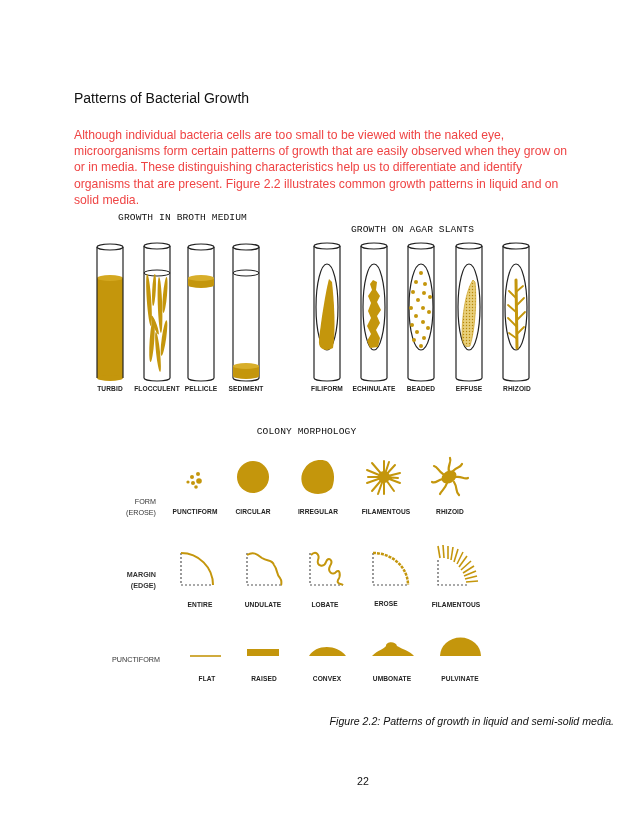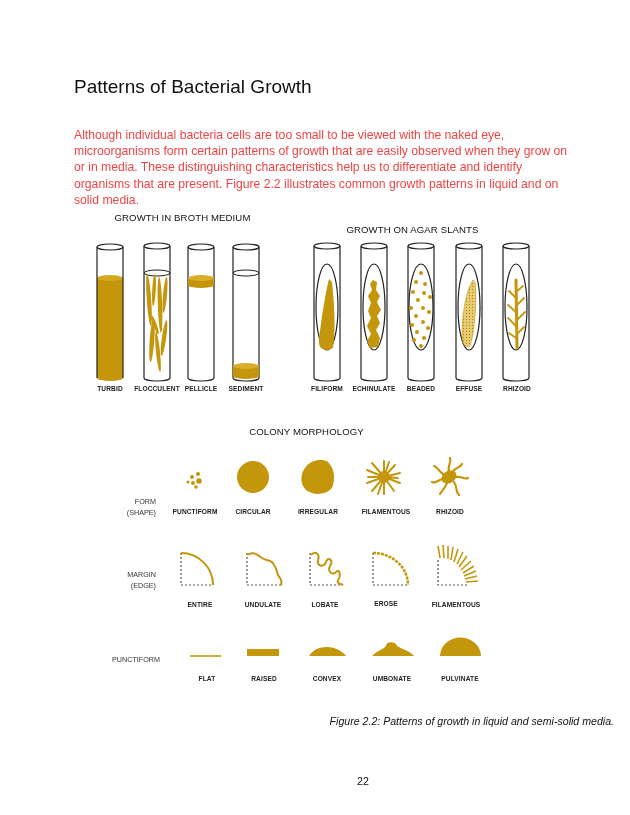--- a/index.html
+++ b/index.html
@@ -1,20 +1,20 @@
 <!DOCTYPE html>
 <html><head>
 <meta charset="utf-8">
 <style>
   html, body { margin:0; padding:0; background:#ffffff; }
   body { width:630px; height:815px; position:relative; overflow:hidden; font-family:"Liberation Sans", "DejaVu Sans", sans-serif; color:#1a1a1a; }
   .abs { position:absolute; }
-  .heading { left:74px; top:76px; font-size:19px; color:#111; }
+  .heading { left:74px; top:90px; font-size:14px; color:#111; }
   .para { left:74px; top:127px; width:500px; font-size:12.2px; line-height:16.2px; color:#ef4444; }
-  .sec-title { font-size:9.6px; color:#111; text-align:center; letter-spacing:0.1px; }
+  .sec-title { font-size:9.6px; color:#111; text-align:center; letter-spacing:0.1px;font-family:Liberation Mono, monospace; }
   .lbl { font-size:6.6px; font-weight:bold; color:#222; text-align:center; letter-spacing:0.1px; }
   .rowlbl { font-size:7.2px; color:#333; text-align:right; line-height:11px; }
   .caption { left:0; width:614px; top:715px; font-size:10.6px; font-style:italic; text-align:right; color:#111; }
   .pagenum { left:0; width:630px; top:775px; font-size:10.6px; text-align:center; color:#111;margin-left:48px; }
   svg { position:absolute; overflow:visible; }
 </style>
 </head>
 <body>
 
 <div class="abs heading">Patterns of Bacterial Growth</div>
@@ -216,29 +216,29 @@
 
   <line x1="190" y1="656" x2="221" y2="656" stroke="#C4960C" stroke-width="1.6"></line>
   <rect x="247" y="649" width="32" height="7" fill="#C4960C"></rect>
   <path d="M309 656 C315 645 336 643 346 656 Z" fill="#C4960C"></path>
   <path d="M372 656 C378 650 384 649 386 646 C386 641 396 641 397 646 C402 649 410 651 414 656 Z" fill="#C4960C"></path>
   <path d="M440 656 A20 18 0 0 1 481 656 Z" fill="#C4960C"></path>
 </svg>
 
 <div class="abs rowlbl" style="left:110px;top:496px;width:46px;">
   <div>FORM</div>
-  <div>(SHAPE)</div>
+  <div>(EROSE)</div>
 </div>
 <div class="abs lbl" style="left:170px;top:508px;width:50px;">PUNCTIFORM</div>
 <div class="abs lbl" style="left:230px;top:508px;width:46px;">CIRCULAR</div>
 <div class="abs lbl" style="left:293px;top:508px;width:50px;">IRREGULAR</div>
 <div class="abs lbl" style="left:358px;top:508px;width:56px;">FILAMENTOUS</div>
 <div class="abs lbl" style="left:427px;top:508px;width:46px;">RHIZOID</div>
 
-<div class="abs rowlbl" style="left:110px;top:569px;width:46px;">
+<div class="abs rowlbl" style="left:110px;top:569px;width:46px;font-weight:bold;">
   <div>MARGIN</div>
   <div>(EDGE)</div>
 </div>
 <div class="abs lbl" style="left:180px;top:601px;width:40px;">ENTIRE</div>
 <div class="abs lbl" style="left:240px;top:601px;width:46px;">UNDULATE</div>
 <div class="abs lbl" style="left:304px;top:601px;width:42px;">LOBATE</div>
 <div class="abs lbl" style="left:366px;top:600px;width:40px;">EROSE</div>
 <div class="abs lbl" style="left:427px;top:601px;width:58px;">FILAMENTOUS</div>
 
 <div class="abs rowlbl" style="left:108px;top:654px;width:52px;">

